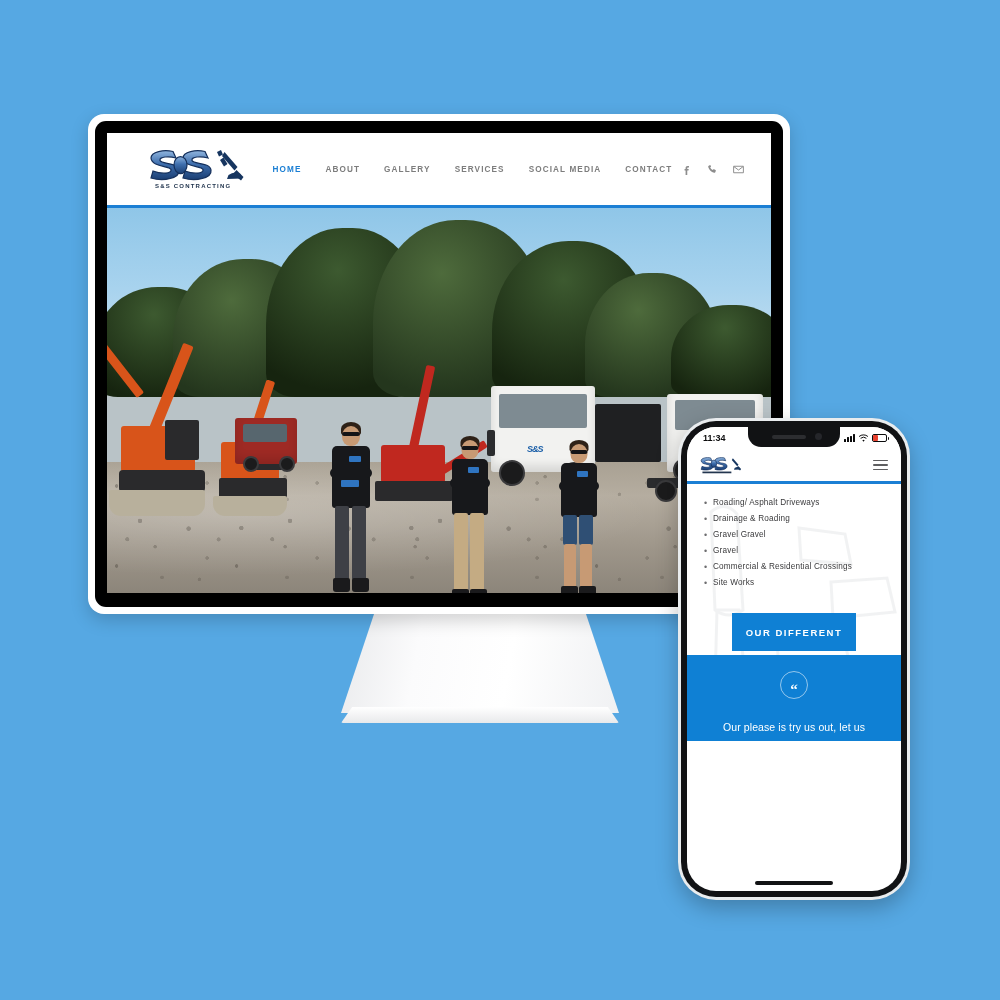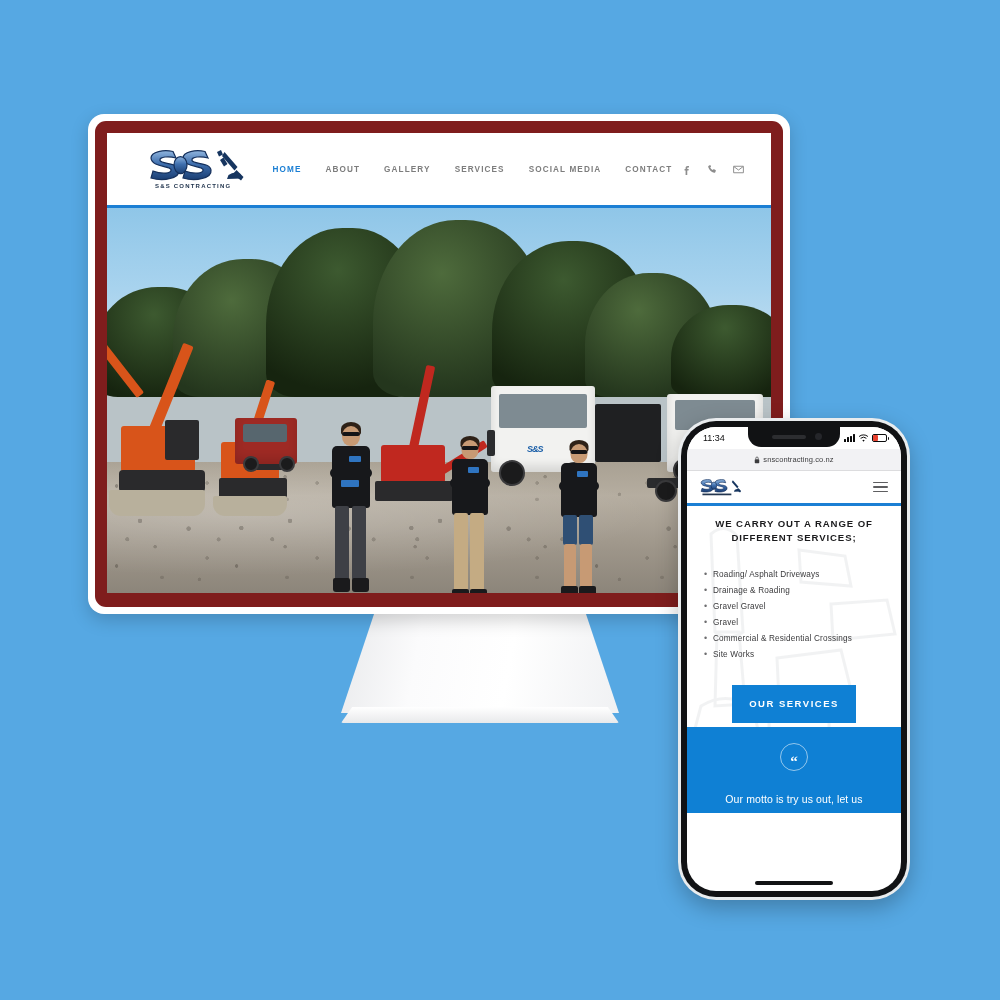--- a/index.html
+++ b/index.html
@@ -13,21 +13,21 @@
   
   #monitor-device {
     position:absolute; left:88px; top:114px; width:702px; height:500px;
     background:#ffffff;
     border-radius:16px;
     padding:7px;
     box-shadow:0 6px 18px rgba(0,0,0,0.18);
   }
   #monitor-bezel {
     width:100%; height:100%;
-    background:#7f1d1d;
+    background:#000000;
     border-radius:11px;
     padding:12px 12px 14px 12px;
   }
   #monitor-screen {
     width:100%; height:100%;
     background:#ffffff;
     overflow:hidden;
     position:relative;
   }
 
@@ -151,21 +151,21 @@
   }
   #phone-notch {
     position:absolute; left:50%; transform:translateX(-50%); top:0;
     width:92px; height:20px; background:#111214;
     border-radius:0 0 13px 13px; z-index:9;
   }
   .notch-speaker{ position:absolute; left:24px; top:8px; width:34px; height:4px; background:#2c2d30; border-radius:2px;}
   .notch-cam{ position:absolute; right:18px; top:6px; width:7px; height:7px; background:#25262a; border-radius:50%;}
   #phone-statusbar {
     height:22px; display:flex; align-items:center; justify-content:space-between;
-    padding:0 14px 0 16px; font-size:9px; font-weight:400; color:#0b0b0c;
+    padding:0 14px 0 16px; font-size:9px; font-weight:700; color:#0b0b0c;
     position:relative; z-index:8; background:#fff;
   }
   #status-right { display:flex; align-items:center; gap:3px; }
   .bar-set{ display:flex; align-items:flex-end; gap:1px; height:8px;}
   .bar-set i{ display:block; width:2px; background:#0b0b0c; border-radius:.5px;}
   .batt { width:15px; height:8px; border:1px solid #0b0b0c; border-radius:2px; position:relative; }
   .batt:after{content:""; position:absolute; right:-3px; top:2px; width:1.5px; height:3px; background:#0b0b0c; border-radius:0 1px 1px 0;}
   .batt i{ display:block; height:100%; width:35%; background:#e8412f; border-radius:1px;}
   #phone-urlbar {
     height:22px; background:#f2f2f4; display:flex; align-items:center;
@@ -437,27 +437,20 @@
             <path d="M12 17.3l2.6-3.2a4 4 0 0 0-5.2 0z" fill="#0b0b0c"></path>
             <path d="M5.6 9.6a10 10 0 0 1 12.8 0" fill="none" stroke="#0b0b0c" stroke-width="2.2"></path>
             <path d="M2.2 5.6a15 15 0 0 1 19.6 0" fill="none" stroke="#0b0b0c" stroke-width="2.2"></path>
           </svg>
           <span class="batt">
               <i></i>
             </span>
         </span>
       </div>
 
-      <div id="phone-urlbar">
-        <svg width="6" height="8" viewBox="0 0 12 16">
-          <rect x="1.5" y="6.5" width="9" height="8" rx="1.4" fill="#3c3c3e"></rect>
-          <path d="M3.6 6.5V4.4a2.4 2.4 0 0 1 4.8 0v2.1" fill="none" stroke="#3c3c3e" stroke-width="1.4"></path>
-        </svg>
-        <span id="phone-url">snscontracting.co.nz</span>
-      </div>
 
       <div id="phone-siteheader">
         <svg id="phone-logo" viewBox="0 0 200 88">
           <defs>
             <linearGradient id="lg2" x1="0" y1="0" x2="0" y2="1">
               <stop offset="0%" stop-color="#8fb4dd"></stop>
               <stop offset="45%" stop-color="#3f6fae"></stop>
               <stop offset="100%" stop-color="#1b3f74"></stop>
             </linearGradient>
           </defs>
@@ -495,38 +488,37 @@
             <path d="M150 96 l56 -4 8 34 -62 6z"></path>
             <path d="M20 228 l196 0 4 22 -204 2z"></path>
             <path d="M10 252 q110 -14 212 0"></path>
             <circle cx="60" cy="262" r="14"></circle>
             <circle cx="120" cy="262" r="14"></circle>
             <circle cx="180" cy="262" r="14"></circle>
             <path d="M88 196 l60 0 0 26 -60 0z"></path>
           </g>
         </svg>
 
-        <h2 id="services-heading">WE CARRY OUT A RANGE OF DIFFERENT SERVICES;</h2>
 
         <ul id="services-list">
           <li>Roading/ Asphalt Driveways</li>
           <li>Drainage &amp; Roading</li>
           <li>Gravel Gravel</li>
           <li>Gravel</li>
           <li>Commercial &amp; Residential Crossings</li>
           <li>Site Works</li>
         </ul>
 
 
-        <button id="our-services-button">OUR SERVICES</button>
+        <button id="our-services-button">OUR DIFFERENT</button>
       </div>
 
       <div id="quote-section">
         <div id="quote-mark-circle">
           <span id="quote-mark">“</span>
         </div>
-        <p id="quote-text">Our motto is try us out, let us</p>
+        <p id="quote-text">Our please is try us out, let us</p>
       </div>
 
       <div id="phone-home-indicator"></div>
     </div>
   </div>
 </div>
 
 </body></html>

